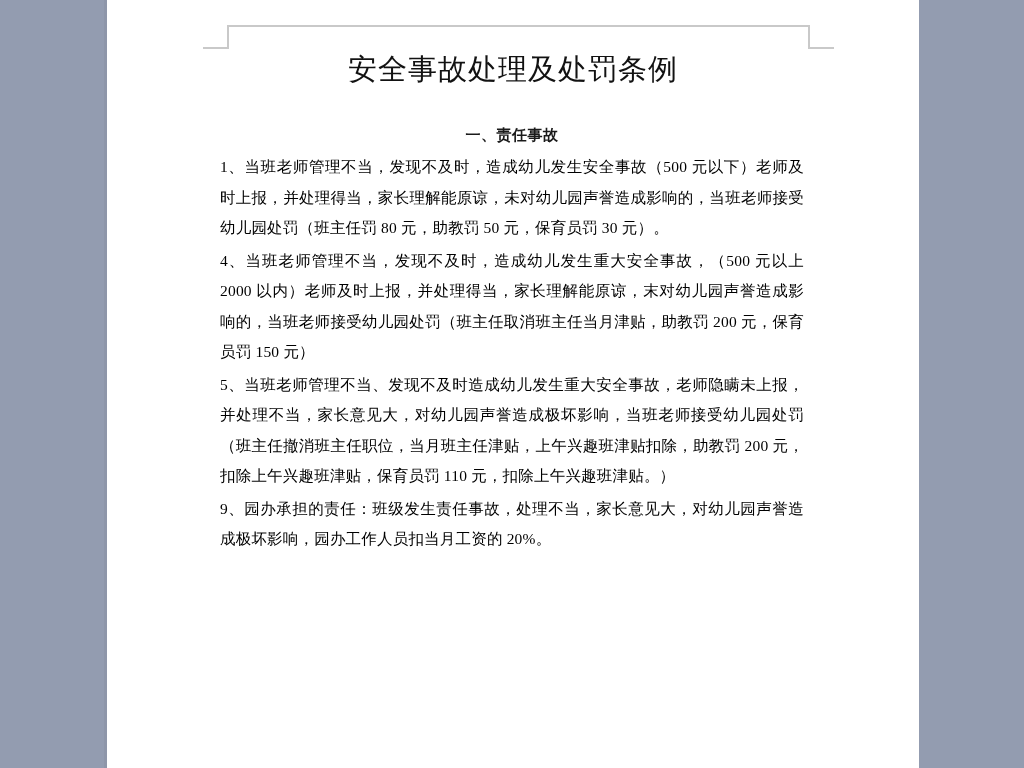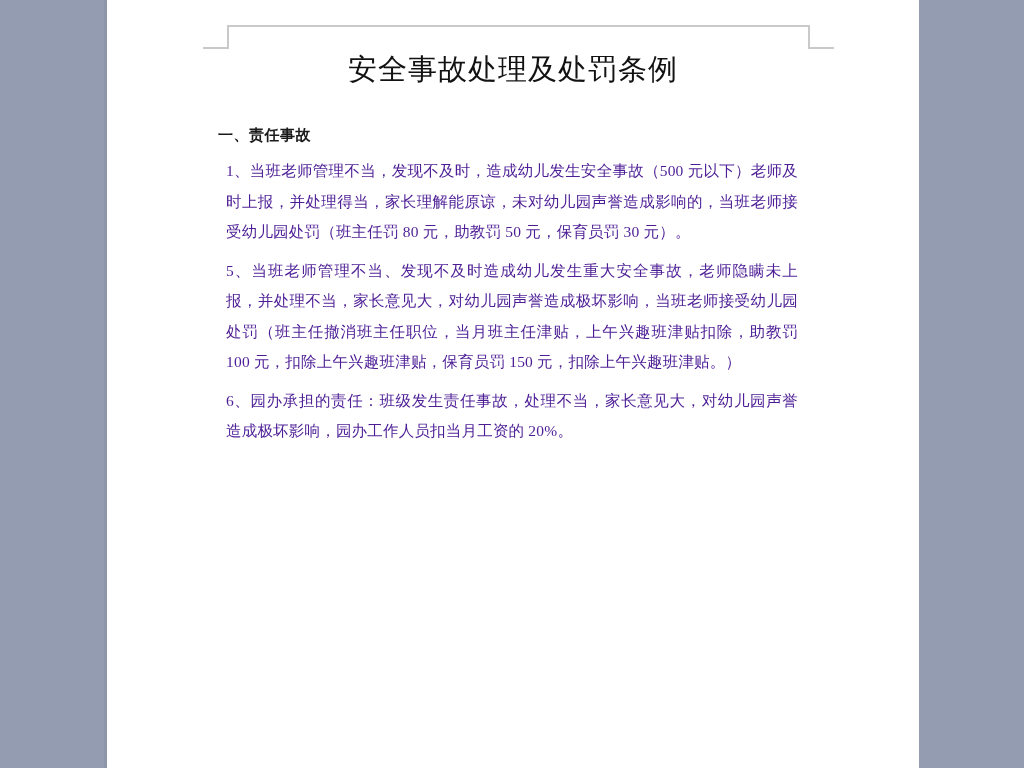--- a/index.html
+++ b/index.html
@@ -142,27 +142,28 @@
   }
 
   .section-heading {
     font-size: 15px;
     font-weight: bold;
     color: #1a1a1a;
     line-height: 26px;
     margin: 0 0 4px 0;
     letter-spacing: 0.5px;
     font-family: "Liberation Serif", "DejaVu Serif", serif;
+    text-align: center;
   }
 
   .clause {
     font-size: 15.5px;
     line-height: 30.5px;
-    color: #4c1d95;
-    margin: 8px;
+    color: #000000;
+    margin: 2px;
     text-align: justify;
     text-justify: inter-ideograph;
     text-align-last: left;
     letter-spacing: 0.2px;
     font-family: "Liberation Serif", "DejaVu Serif", serif;
   }
 </style>
 </head>
 <body>
 
@@ -191,21 +192,22 @@
       <h1 class="doc-title">安全事故处理及处罚条例</h1>
 
       <div class="content-col">
 
         <p class="section-heading">一、责任事故</p>
 
         <p class="clause">1、当班老师管理不当，发现不及时，造成幼儿发生安全事故（500 元以下）老师及时上报，并处理得当，家长理解能原谅，未对幼儿园声誉造成影响的，当班老师接受幼儿园处罚（班主任罚 80 元，助教罚 50 元，保育员罚 30 元）。</p>
 
 
 
-
-        <p class="clause">5、当班老师管理不当、发现不及时造成幼儿发生重大安全事故，老师隐瞒未上报，并处理不当，家长意见大，对幼儿园声誉造成极坏影响，当班老师接受幼儿园处罚（班主任撤消班主任职位，当月班主任津贴，上午兴趣班津贴扣除，助教罚 100 元，扣除上午兴趣班津贴，保育员罚 150 元，扣除上午兴趣班津贴。）</p>
-
-        <p class="clause">6、园办承担的责任：班级发生责任事故，处理不当，家长意见大，对幼儿园声誉造成极坏影响，园办工作人员扣当月工资的 20%。</p>
+        <p class="clause">4、当班老师管理不当，发现不及时，造成幼儿发生重大安全事故，（500 元以上 2000 以内）老师及时上报，并处理得当，家长理解能原谅，末对幼儿园声誉造成影响的，当班老师接受幼儿园处罚（班主任取消班主任当月津贴，助教罚 200 元，保育员罚 150 元）</p>
+
+        <p class="clause">5、当班老师管理不当、发现不及时造成幼儿发生重大安全事故，老师隐瞒未上报，并处理不当，家长意见大，对幼儿园声誉造成极坏影响，当班老师接受幼儿园处罚（班主任撤消班主任职位，当月班主任津贴，上午兴趣班津贴扣除，助教罚 200 元，扣除上午兴趣班津贴，保育员罚 110 元，扣除上午兴趣班津贴。）</p>
+
+        <p class="clause">9、园办承担的责任：班级发生责任事故，处理不当，家长意见大，对幼儿园声誉造成极坏影响，园办工作人员扣当月工资的 20%。</p>
 
       </div>
     </div>
   </div>
 </div>
 
 </body></html>

